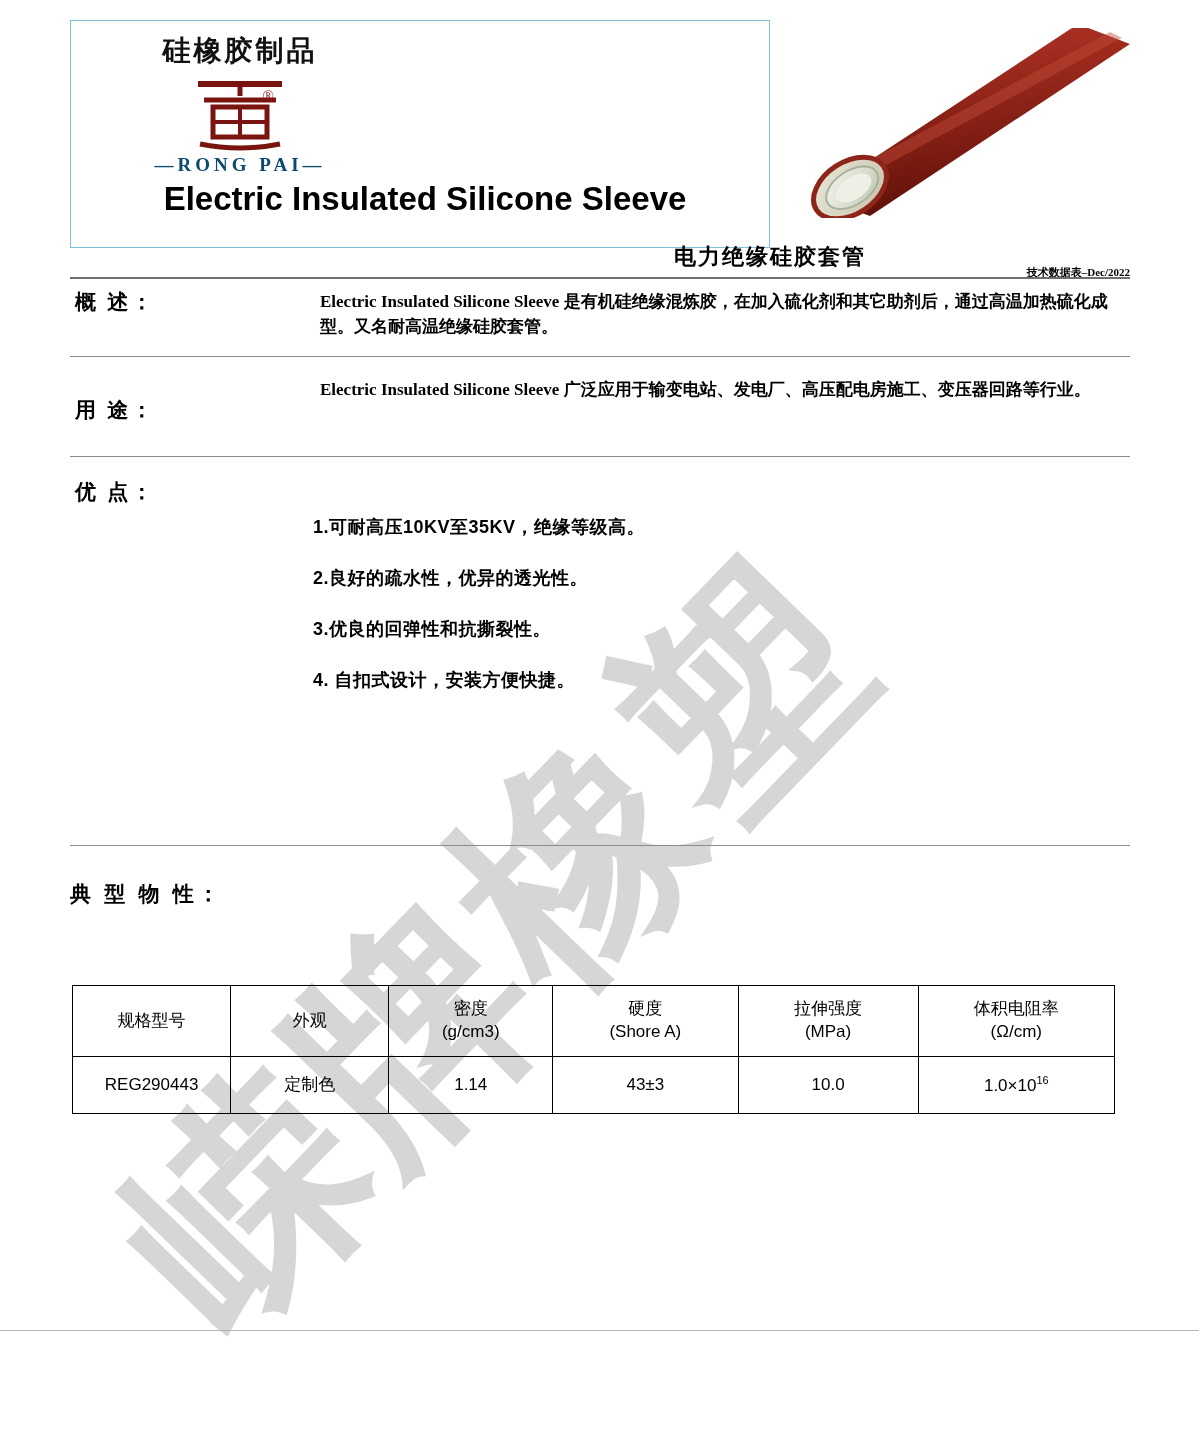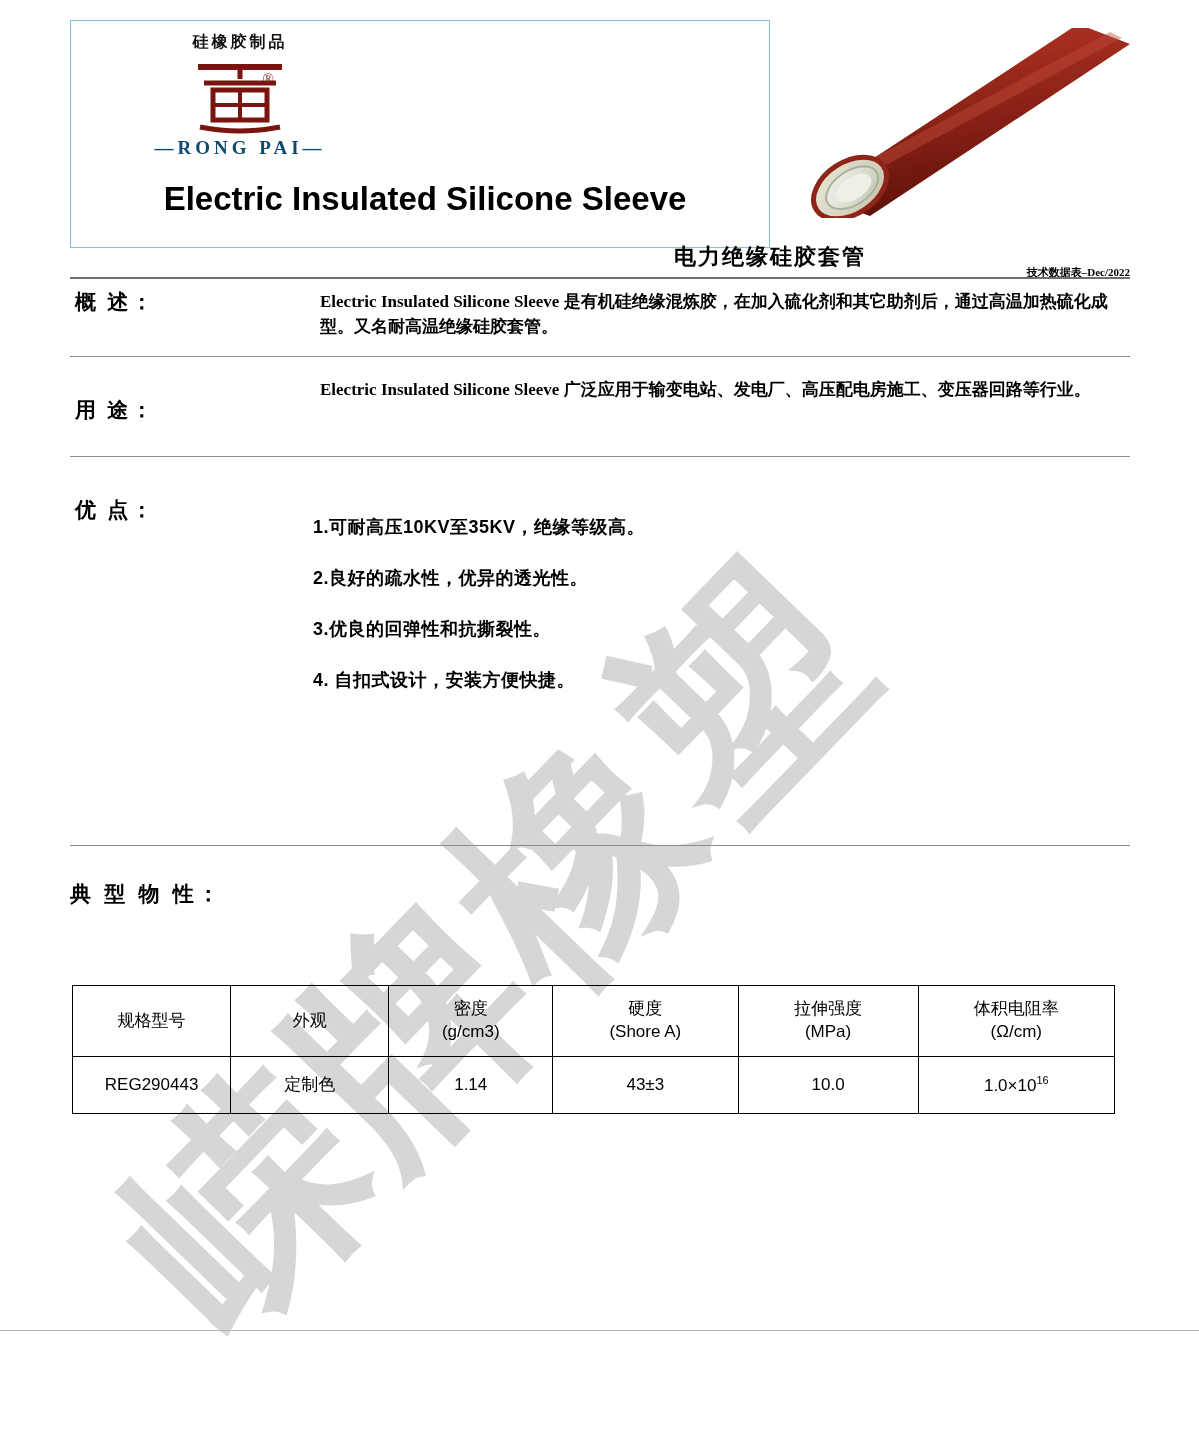--- a/index.html
+++ b/index.html
@@ -58,21 +58,21 @@
     box-sizing: border-box;
   }
   .logo-block {
     position: absolute;
     left: 40px; top: 12px;
     width: 260px;
     text-align: center;
   }
   .logo-cn {
     font-family: "Liberation Serif", serif;
-    font-size: 16px;
+    font-size: 28px;
     font-weight: bold;
     letter-spacing: 3px;
     color: #111;
   }
   .logo-mark {
     position: relative;
     margin: 4px auto 0 auto;
     width: 120px; height: 78px;
   }
   .logo-mark svg { display:block; }
@@ -301,21 +301,21 @@
   <div class="rule" style="top:356px;"></div>
   <div class="rule" style="top:456px;"></div>
   <div class="rule" style="top:845px;"></div>
 
   <div class="sec-label" style="left:75px; top:288px;">概 述：</div>
   <div class="sec-body" style="left:320px; top:290px; width:790px;">Electric Insulated Silicone Sleeve 是有机硅绝缘混炼胶，在加入硫化剂和其它助剂后，通过高温加热硫化成型。又名耐高温绝缘硅胶套管。</div>
 
   <div class="sec-label" style="left:75px; top:396px;">用 途：</div>
   <div class="sec-body" style="left:320px; top:378px; width:790px;">Electric Insulated Silicone Sleeve 广泛应用于输变电站、发电厂、高压配电房施工、变压器回路等行业。</div>
 
-  <div class="sec-label" style="left:75px; top:478px;margin-top:18px;">优 点：</div>
+  <div class="sec-label" style="left:75px; top:478px;">优 点：</div>
 
   <div class="adv-item" style="left:313px; top:515px;">1.可耐高压10KV至35KV，绝缘等级高。</div>
   <div class="adv-item" style="left:313px; top:566px;">2.良好的疏水性，优异的透光性。</div>
   <div class="adv-item" style="left:313px; top:617px;">3.优良的回弹性和抗撕裂性。</div>
   <div class="adv-item" style="left:313px; top:668px;">4. 自扣式设计，安装方便快捷。</div>
 
   <div class="props-label">典 型 物 性：</div>
 
   <table class="props">
     <colgroup>

